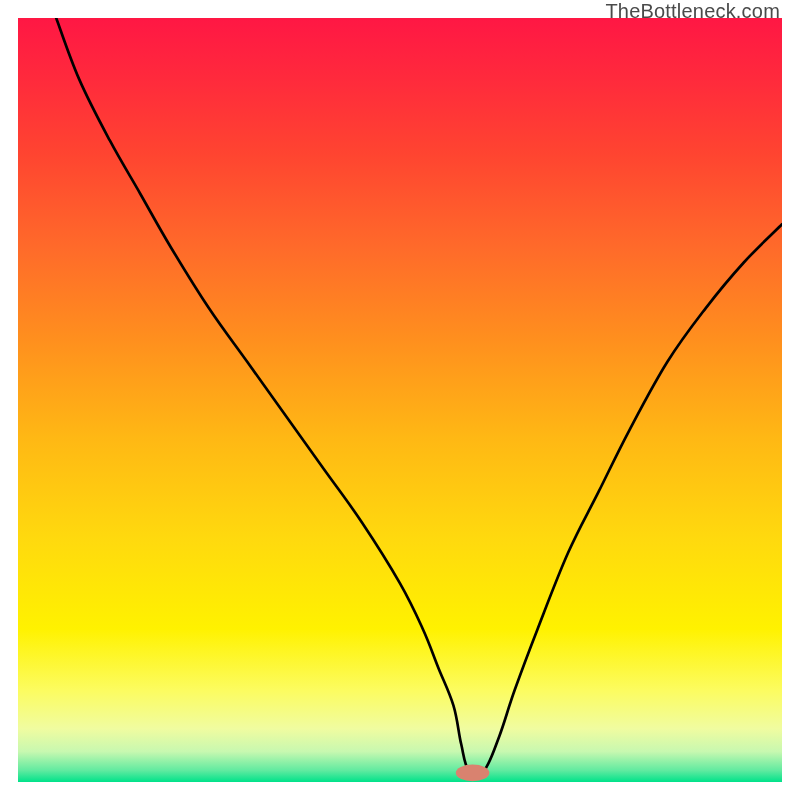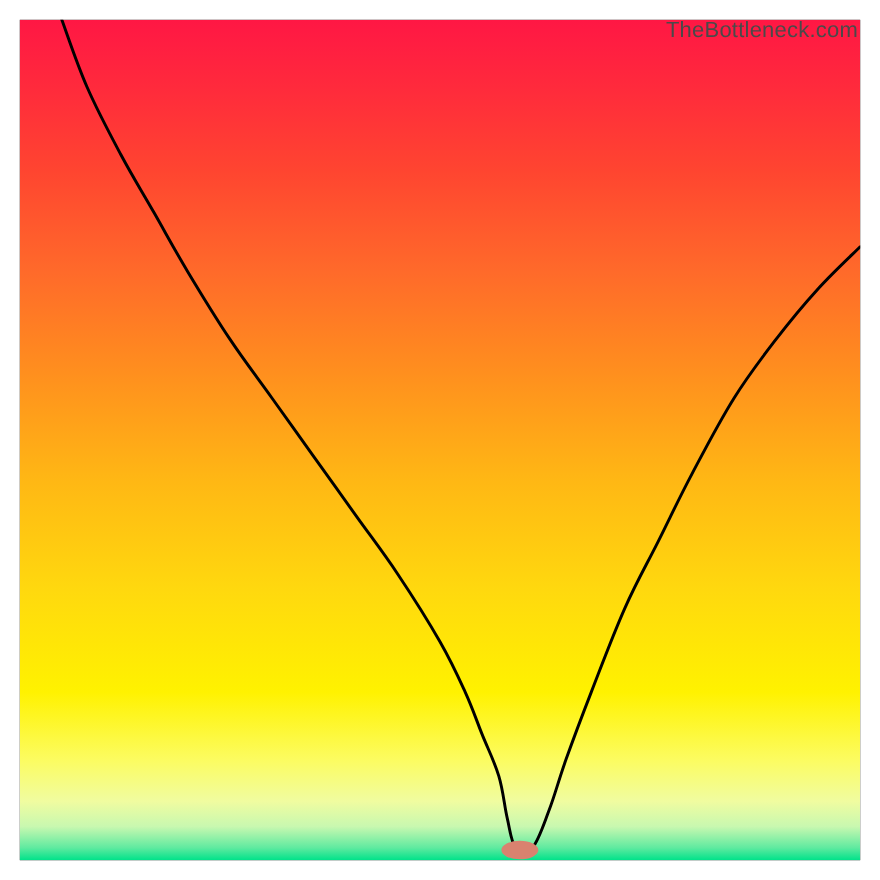--- a/index.html
+++ b/index.html
@@ -25,21 +25,21 @@
   }
   .gradient-area {
     position: absolute;
     left: 0;
     top: 0;
     width: 100%;
     height: 100%;
   }
   .watermark {
     position: absolute;
-    top: 17px;
+    top: 0px;
     right: 20px;
     font-family: Arial, Helvetica, sans-serif;
     font-size: 20px;
     color: #4a4a4a;
     font-weight: 500;
     letter-spacing: 0.2px;
   }
   svg {
     display: block;
   }

